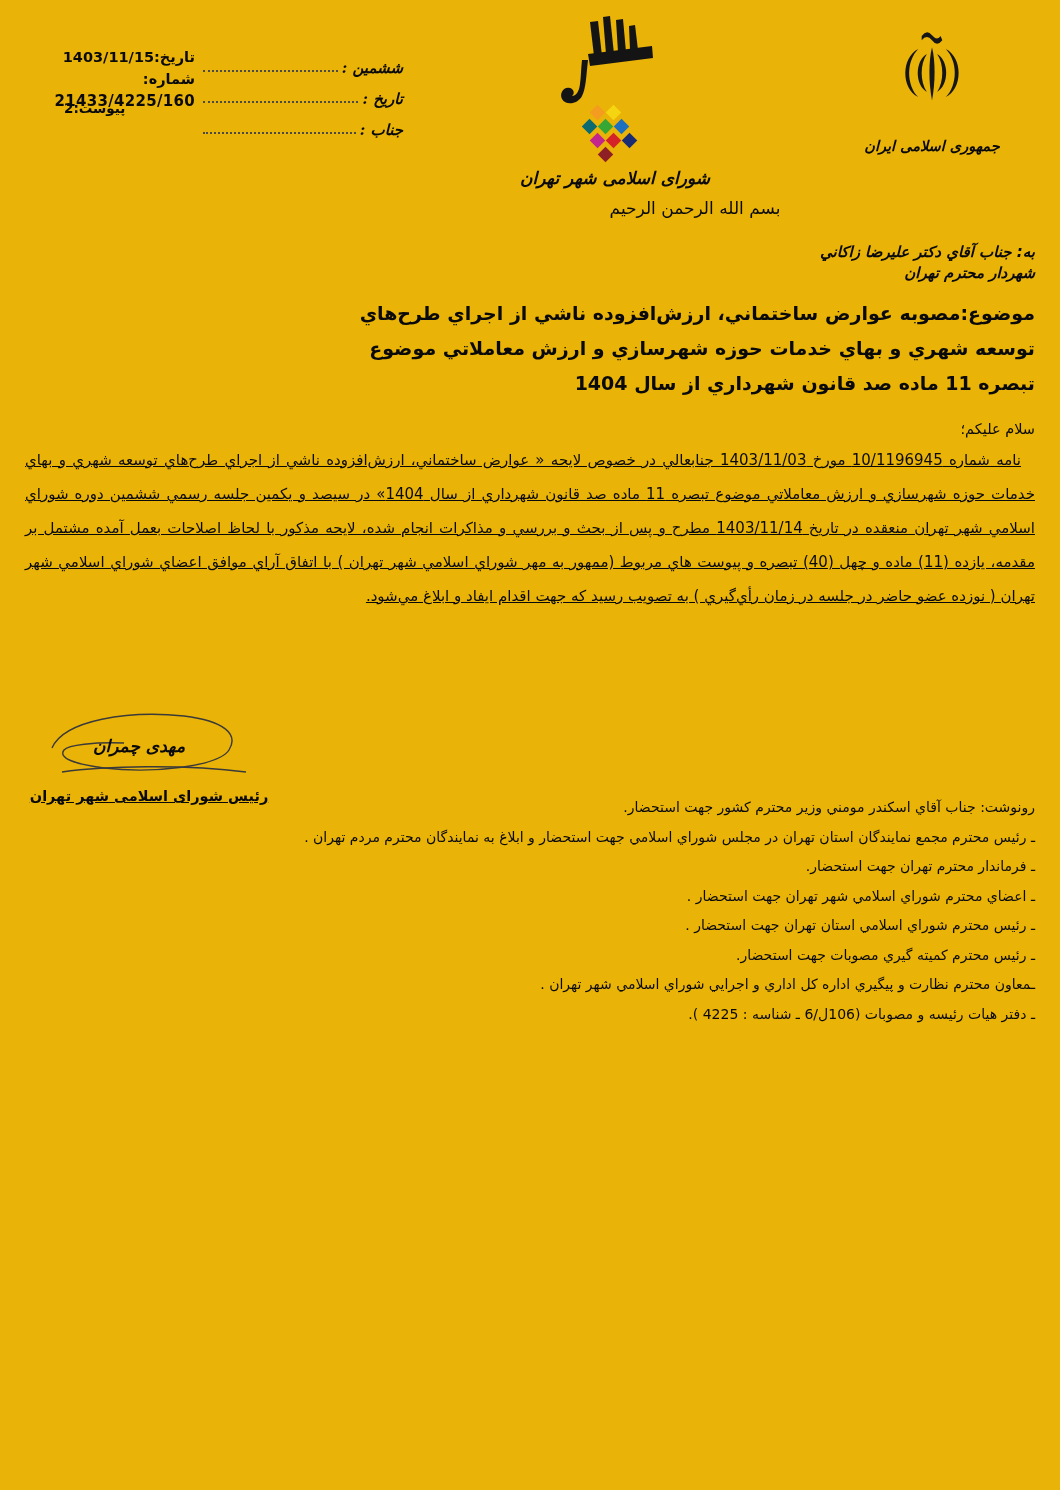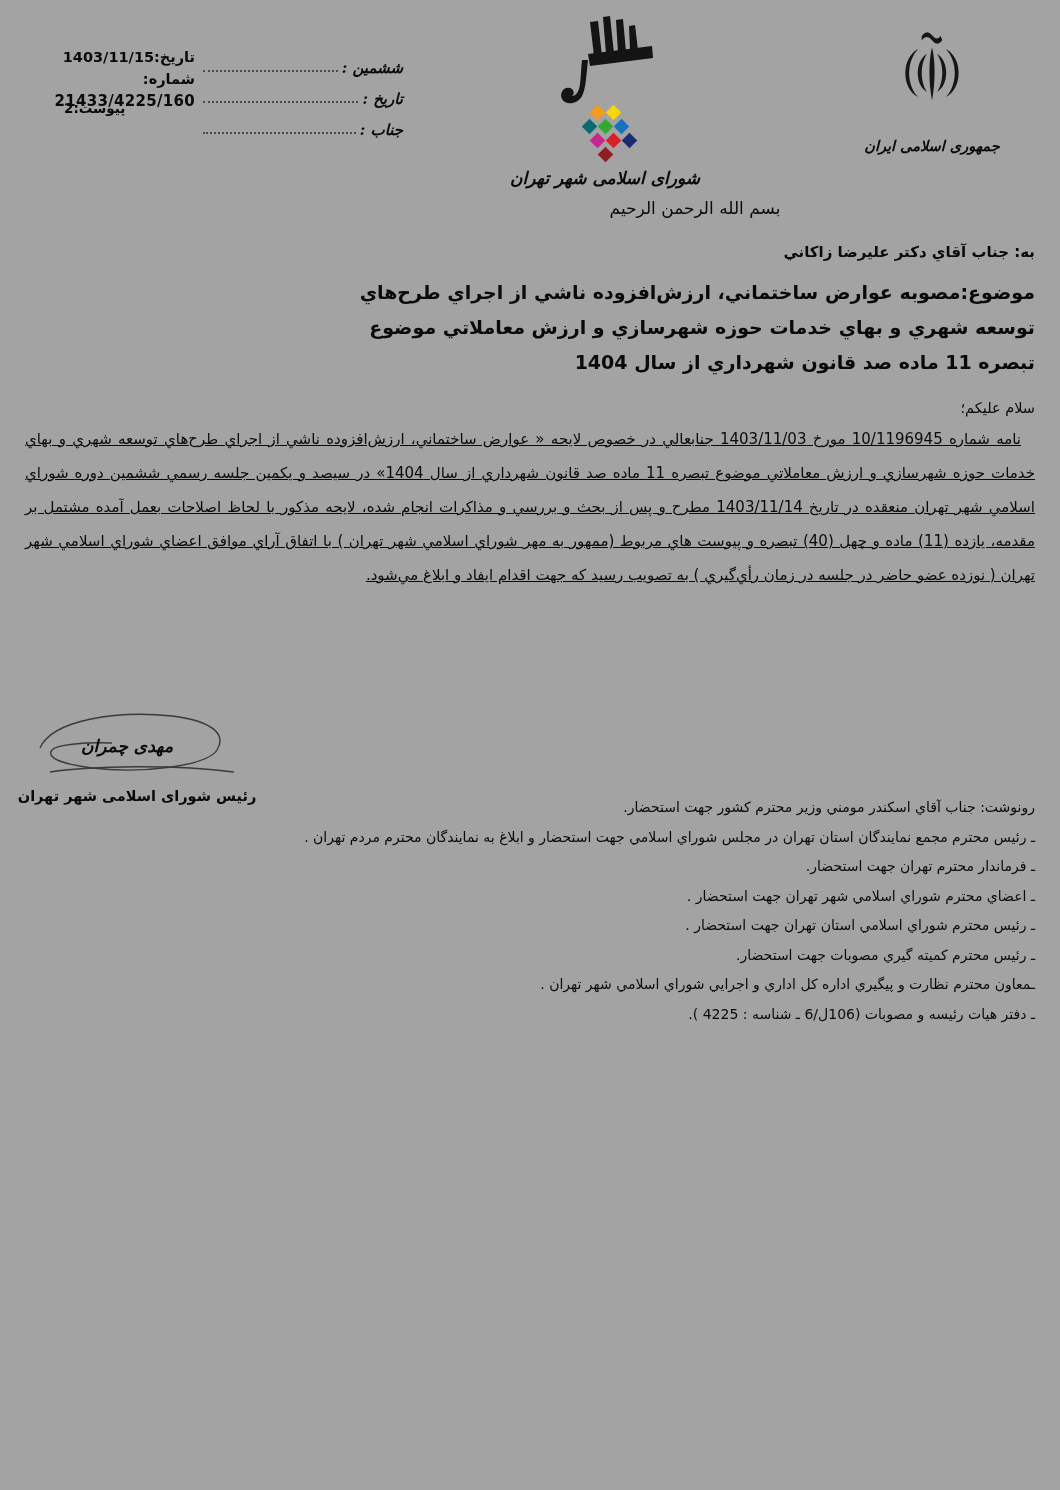--- a/index.html
+++ b/index.html
@@ -1,50 +1,50 @@
 <!DOCTYPE html>
 <html lang="fa"><head>
 <meta charset="utf-8">
 <style>
   html,body{margin:0;padding:0;background:#e8e8e8;}
   .page{
-    position:relative;width:1060px;height:1490px;margin:0 auto;background:#a3a3a3;
+    position:relative;width:1060px;height:1490px;margin:0 auto;background:#eab308;
     font-family:"DejaVu Sans","Liberation Sans",sans-serif;color:#0a0a0a;overflow:hidden;
   }
   
   .hdr-left{position:absolute;top:46px;left:40px;width:155px;direction:rtl;text-align:right;
             font-weight:bold;font-size:14.5px;line-height:22px;}
   .hdr-left .num-value{font-size:15px;letter-spacing:.3px;}
   .hdr-left .attach{margin-top:-15px;padding-left:24px;text-align:left;font-size:13.5px;}
   
   .form-fields{position:absolute;top:52px;left:203px;width:200px;direction:rtl;}
   .ff-row{display:flex;align-items:center;height:31px;direction:rtl;}
   .ff-label{font-family:"DejaVu Serif","Liberation Serif",serif;font-style:italic;font-weight:bold;
             font-size:15px;white-space:nowrap;margin-left:4px;}
   .ff-dashes{flex:1;border-bottom:2px dotted #4a4a4a;height:1px;margin-top:6px;}
   
   .council{position:absolute;top:16px;left:500px;width:210px;text-align:center;direction:rtl;}
   .council .glyph{display:block;margin:0 auto;}
   .council .diamonds{display:block;margin:-4px auto 0;}
   .council .cap{font-family:"DejaVu Serif","Liberation Serif",serif;font-style:italic;font-weight:bold;
-                font-size:17px;margin-top:2px;}
+                font-size:17px;margin-top:2px;text-align:right;}
   
   .emblem{position:absolute;top:28px;left:852px;width:160px;text-align:center;direction:rtl;}
   .emblem .cap{font-family:"DejaVu Serif","Liberation Serif",serif;font-style:italic;font-weight:bold;
                font-size:14.5px;margin-top:15px;}
   
   .content{position:absolute;top:198px;left:25px;right:25px;direction:rtl;}
   .besmellah{text-align:center;padding-left:330px;font-size:17px;margin-bottom:24px;}
-  .to-line{font-weight:bold;font-size:15px;line-height:21px;}
+  .to-line{font-weight:bold;font-size:15px;line-height:21px;font-style:italic;}
   .subject{font-weight:bold;font-size:19px;line-height:35px;margin-top:12px;}
   .salutation{font-size:14.5px;margin-top:20px;}
   .para{font-size:15px;line-height:34px;text-align:justify;margin-top:6px;text-indent:14px;text-decoration:underline;}
   .para.second{margin-top:8px;}
   
-  .sig{position:absolute;top:702px;left:12px;width:250px;text-align:center;direction:rtl;}
+  .sig{position:absolute;top:702px;left:24px;width:250px;text-align:center;direction:rtl;text-decoration:underline;}
   .sig .scribble{position:relative;width:240px;height:92px;}
   .sig .scribble svg{position:absolute;top:0;left:0;}
   .sig .name{position:absolute;top:34px;left:0;width:210px;text-align:center;
              font-family:"DejaVu Serif","Liberation Serif",serif;font-style:italic;font-weight:bold;font-size:17px;}
   .sig .title{font-weight:bold;font-size:14.5px;margin-top:-6px;}
   
   .cc{position:absolute;top:793px;left:25px;right:25px;direction:rtl;text-align:right;
       font-size:14px;line-height:29.5px;}
 </style>
 </head>
@@ -111,20 +111,21 @@
         <path d="M66 24 C80 38 80 66 66 80 C86 70 86 34 66 24 Z"></path>
         <path d="M38 14 q6 -8 12 0 q6 8 12 0 l-2 -5 q-4 6 -10 -1 q-6 -7 -12 1 Z"></path>
       </g>
     </svg>
     <div class="cap">جمهوری اسلامی ایران</div>
   </div>
 
   <div class="content">
     <div class="besmellah">بسم الله الرحمن الرحيم</div>
     <div class="to-line">به: جناب آقاي دكتر عليرضا زاكاني</div>
+    <div class="to-line">شهردار محترم تهران</div>
     <div class="subject">
       <div>موضوع:مصوبه عوارض ساختماني، ارزش‌افزوده ناشي از اجراي طرح‌هاي</div>
       <div>توسعه شهري و بهاي خدمات حوزه شهرسازي و ارزش معاملاتي موضوع</div>
       <div>تبصره 11 ماده صد قانون شهرداري از سال 1404</div>
     </div>
     <div class="salutation">سلام عليكم؛</div>
     <div class="para">نامه شماره 10/1196945 مورخ 1403/11/03 جنابعالي در خصوص لايحه « عوارض ساختماني، ارزش‌افزوده ناشي از اجراي طرح‌هاي توسعه شهري و بهاي خدمات حوزه شهرسازي و ارزش معاملاتي موضوع تبصره 11 ماده صد قانون شهرداري از سال 1404» در سيصد و يكمين جلسه رسمي ششمين دوره شوراي اسلامي شهر تهران منعقده در تاريخ 1403/11/14 مطرح و پس از بحث و بررسي و مذاكرات انجام شده، لايحه مذكور با لحاظ اصلاحات بعمل آمده مشتمل بر مقدمه، يازده (11) ماده و چهل (40) تبصره و پيوست هاي مربوط (ممهور به مهر شوراي اسلامي شهر تهران ) با اتفاق آراي موافق اعضاي شوراي اسلامي شهر تهران ( نوزده عضو حاضر در جلسه در زمان رأي‌گيري ) به تصويب رسيد كه جهت اقدام ايفاد و ابلاغ مي‌شود.</div>
   </div>
 
   <div class="sig">

